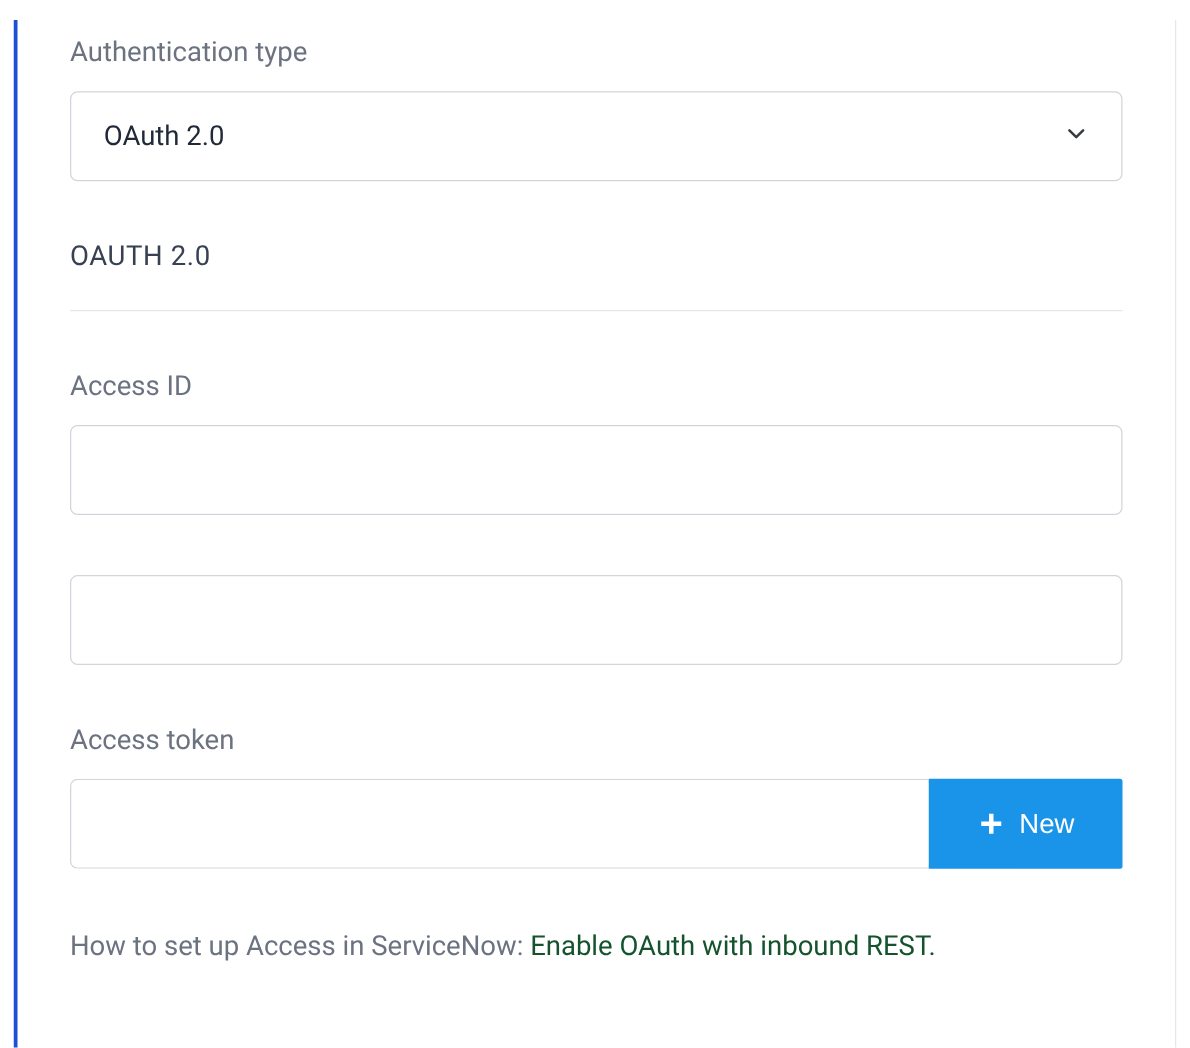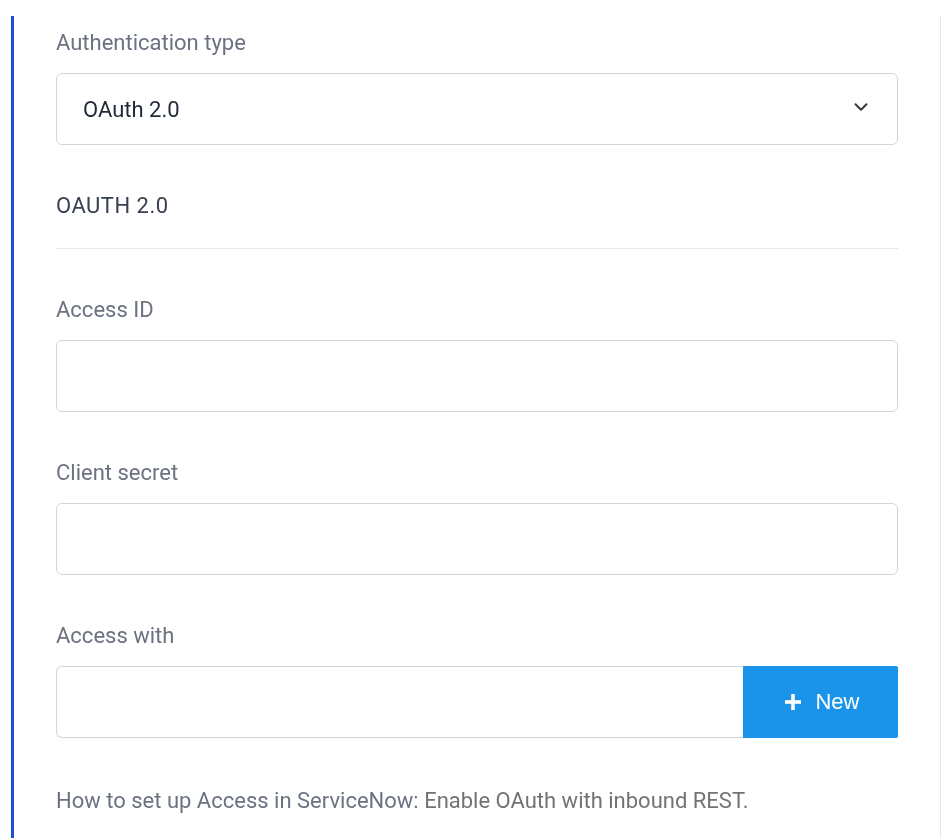--- a/index.html
+++ b/index.html
@@ -108,21 +108,21 @@
     .plus-icon {
       display: inline-flex;
     }
     .help-text {
       color: #6b7280;
       font-size: 22px;
       line-height: 1.4;
       margin-top: 10px;
     }
     .help-link {
-      color: #737373;
+      color: #14532d;
       text-decoration: none;
     }
   </style>
 </head>
 <body>
 
 <div class="panel">
 
   <div class="field-group">
     <label class="field-label">Authentication type</label>
@@ -139,26 +139,25 @@
   </div>
 
   <h3 class="section-heading">OAUTH 2.0</h3>
 
   <div class="field-group">
     <label class="field-label">Access ID</label>
     <input type="text" class="text-input" value="" style="">
   </div>
 
   <div class="field-group">
-    <label class="field-label">Client secret</label>
     <input type="password" class="text-input" value="" style="">
   </div>
 
   <div class="field-group">
-    <label class="field-label">Access with</label>
+    <label class="field-label">Access token</label>
     <div class="token-row">
       <input type="text" class="token-input" value="" style="">
       <button class="new-button">
         <span class="plus-icon">
           <svg width="24" height="24" viewBox="0 0 24 24" fill="none" stroke="#ffffff" stroke-width="3.6" stroke-linecap="butt">
             <line x1="12" y1="4" x2="12" y2="20"></line>
             <line x1="4" y1="12" x2="20" y2="12"></line>
           </svg>
         </span>
         <span>New</span>

